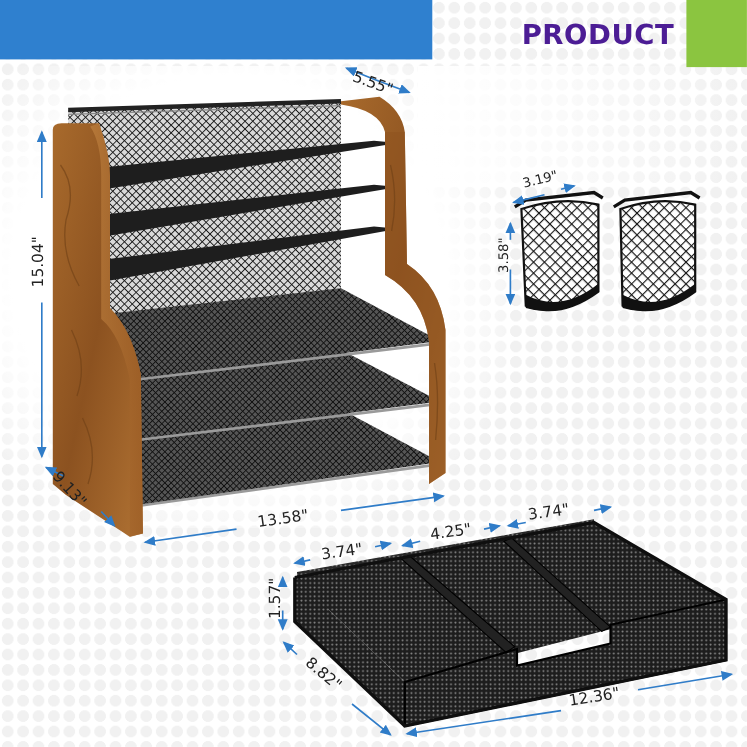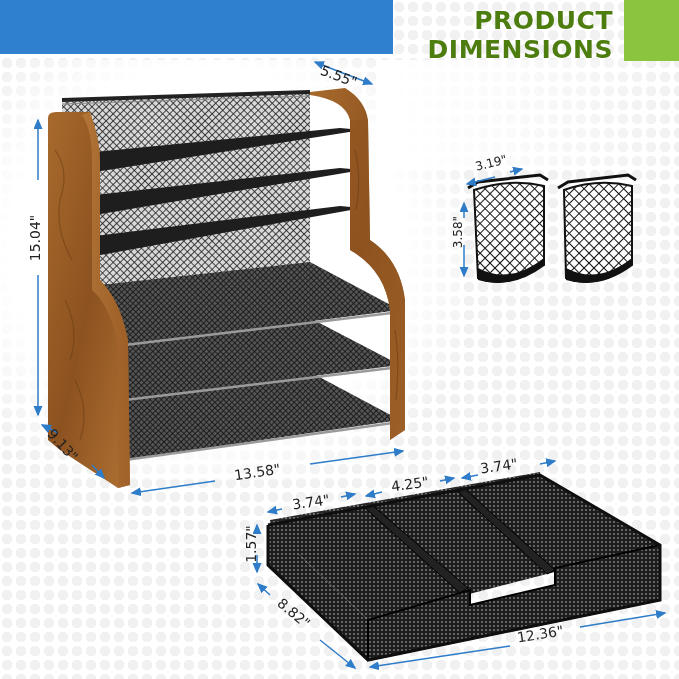--- a/index.html
+++ b/index.html
@@ -6,38 +6,37 @@
   body { width:679px; height:679px; position:relative; overflow:hidden; background:#ffffff; font-family:"DejaVu Sans", sans-serif; }
   .bg-dots { position:absolute; inset:0; z-index:0;
     background-image: radial-gradient(circle, #ececec 5px, transparent 5.5px);
     background-size:14px 14px; opacity:0.75; }
   .fade-left { position:absolute; left:0; top:60px; width:460px; height:420px; z-index:1;
     background: radial-gradient(ellipse at 45% 45%, #ffffff 55%, rgba(255,255,255,0) 80%); }
   .fade-center { position:absolute; left:380px; top:60px; width:300px; height:110px; z-index:1;
     background: linear-gradient(90deg, #ffffff 0%, rgba(255,255,255,0.7) 40%, rgba(255,255,255,0) 100%); }
   .blue-band { position:absolute; left:0; top:0; width:393px; height:54px; background:#2f80cf; z-index:2; }
   .green-block { position:absolute; left:624px; top:0; width:55px; height:61px; background:#8bc540; z-index:2; }
-  .title { position:absolute; right:66px; top:6px; text-align:right; z-index:3;
-    font-family:"DejaVu Sans", sans-serif; font-weight:bold; color:#4d7c0f; line-height:29px; font-size:25px; letter-spacing:0.5px; }
+  .title { position:absolute; right:66px; top:17px; text-align:right; z-index:3;
+    font-family:"DejaVu Sans", sans-serif; font-weight:bold; color:#4c1d95; line-height:29px; font-size:25px; letter-spacing:0.5px; }
   .title div { white-space:nowrap; }
   svg.art { position:absolute; left:0; top:0; z-index:4; }
   .dim { position:absolute; z-index:5; font-family:"DejaVu Sans", sans-serif; font-size:14px; color:#222; white-space:nowrap; transform-origin:center center; }
 </style>
 </head>
 <body>
 
 <div class="bg-dots"></div>
 <div class="fade-left"></div>
 <div class="fade-center"></div>
 
 <div class="blue-band"></div>
 <div class="green-block"></div>
 <div class="title">
   <div>PRODUCT</div>
-  <div>DIMENSIONS</div>
 </div>
 
 <svg class="art" width="679" height="679" viewBox="0 0 679 679">
   <defs>
     <pattern id="mesh" width="5" height="5" patternUnits="userSpaceOnUse" patternTransform="rotate(45)">
       <rect width="5" height="5" fill="#d9d9d9"></rect>
       <path d="M0 0 L5 0 M0 0 L0 5" stroke="#1a1a1a" stroke-width="1.6"></path>
     </pattern>
     <pattern id="meshdark" width="4" height="4" patternUnits="userSpaceOnUse" patternTransform="rotate(45)">
       <rect width="4" height="4" fill="#555"></rect>

